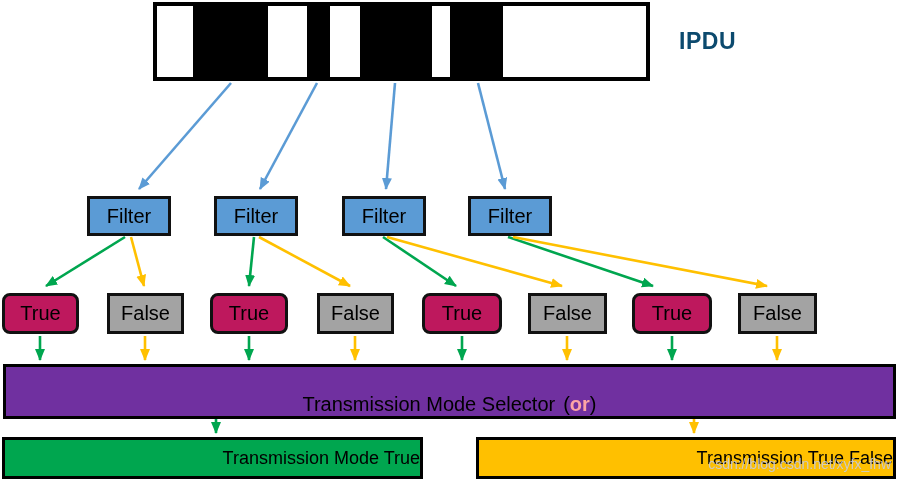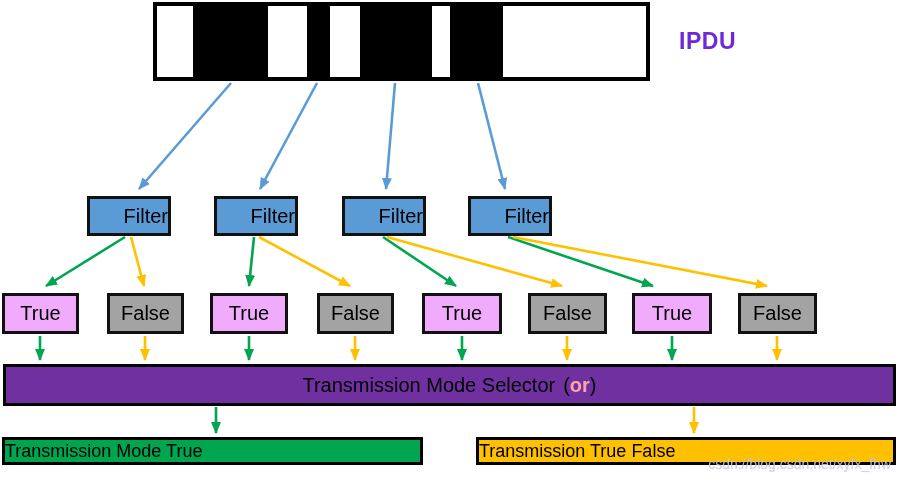--- a/index.html
+++ b/index.html
@@ -11,48 +11,48 @@
   
   #ipdu-bar{
     left:153px;top:2px;width:497px;height:79px;
     border:4px solid #000;background:#fff;display:flex;flex-direction:row;
   }
   .seg{height:100%;}
   .seg.b{background:#000;}
   .seg.w{background:#fff;}
   #ipdu-label{
     right:163px;top:2px;height:79px;display:flex;align-items:center;
-    font-size:23px;font-weight:bold;color:#6d28d9;letter-spacing:0.5px;
+    font-size:23px;font-weight:bold;color:#0c4a6e;letter-spacing:0.5px;
   }
   
   .filter-box{
     top:196px;width:84px;height:40px;background:#5B9BD5;border:3px solid #111;
-    display:flex;align-items:center;justify-content:flex-end;
+    display:flex;align-items:center;justify-content:center;
     font-size:20px;color:#000;
   }
   
   .tf-box{
     top:293px;height:41px;border:3px solid #111;
     display:flex;align-items:center;justify-content:center;
     font-size:20px;color:#000;
   }
-  .tf-true{background:#f0abfc;}
+  .tf-true{background:#be185d;border-radius:8px;}
   .tf-false{background:#a3a3a3;}
   
   #selector-bar{
-    left:3px;top:364px;width:893px;height:42px;background:#7030A0;border:3px solid #000;
-    display:flex;align-items:center;justify-content:center;
+    left:3px;top:364px;width:893px;height:55px;background:#7030A0;border:3px solid #000;
+    display:flex;align-items:flex-end;justify-content:center;
     font-size:20px;color:#000;
   }
   #selector-bar .paren{margin-left:8px;}
   #selector-bar .or-white{color:#fca5a5;font-weight:bold;}
   
   .result-box{
-    top:437px;height:28px;border:3px solid #000;
-    display:flex;align-items:center;justify-content:flex-start;
+    top:437px;height:42px;border:3px solid #000;
+    display:flex;align-items:center;justify-content:flex-end;
     font-size:18px;color:#000;
   }
   #result-true{left:2px;width:421px;background:#00A64F;}
   #result-false{left:476px;width:420px;background:#FFC000;}
   
   #watermark{
     right:8px;top:456px;font-size:14px;color:#cdd0de;opacity:0.85;
     text-shadow:0 0 1px rgba(120,120,140,0.4);
   }
   svg#arrow-layer{position:absolute;left:0;top:0;width:899px;height:481px;pointer-events:none;}

